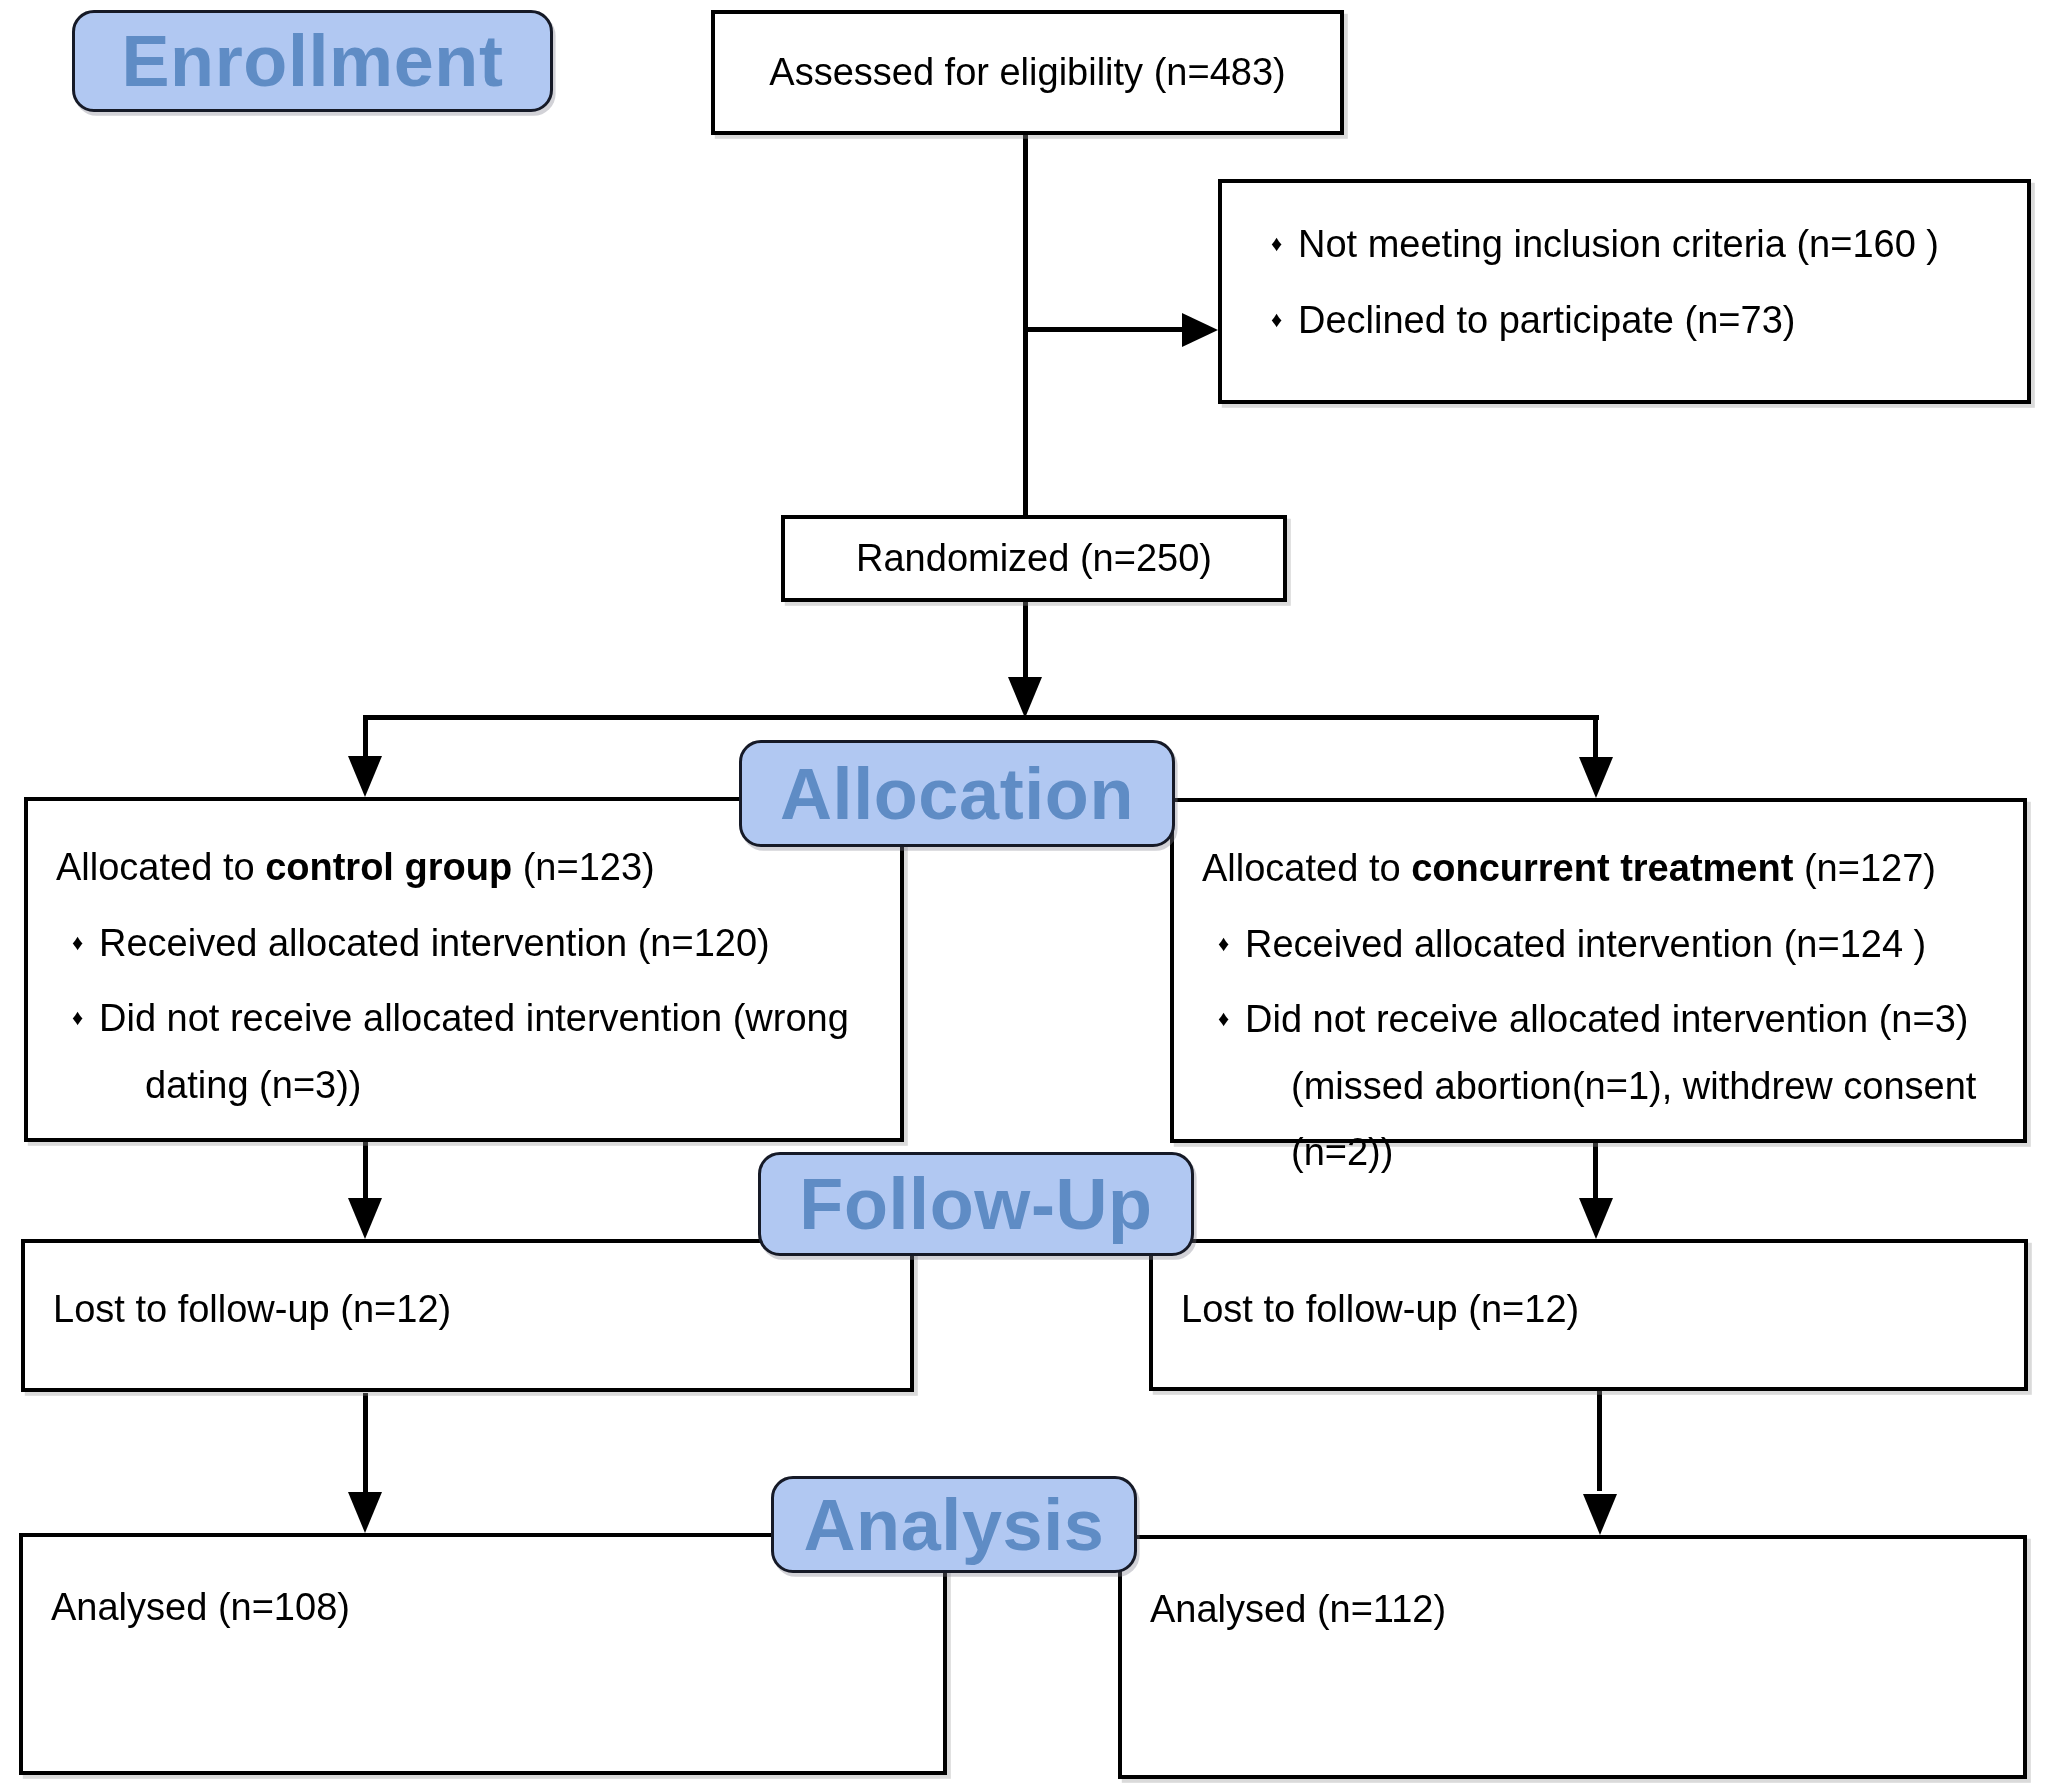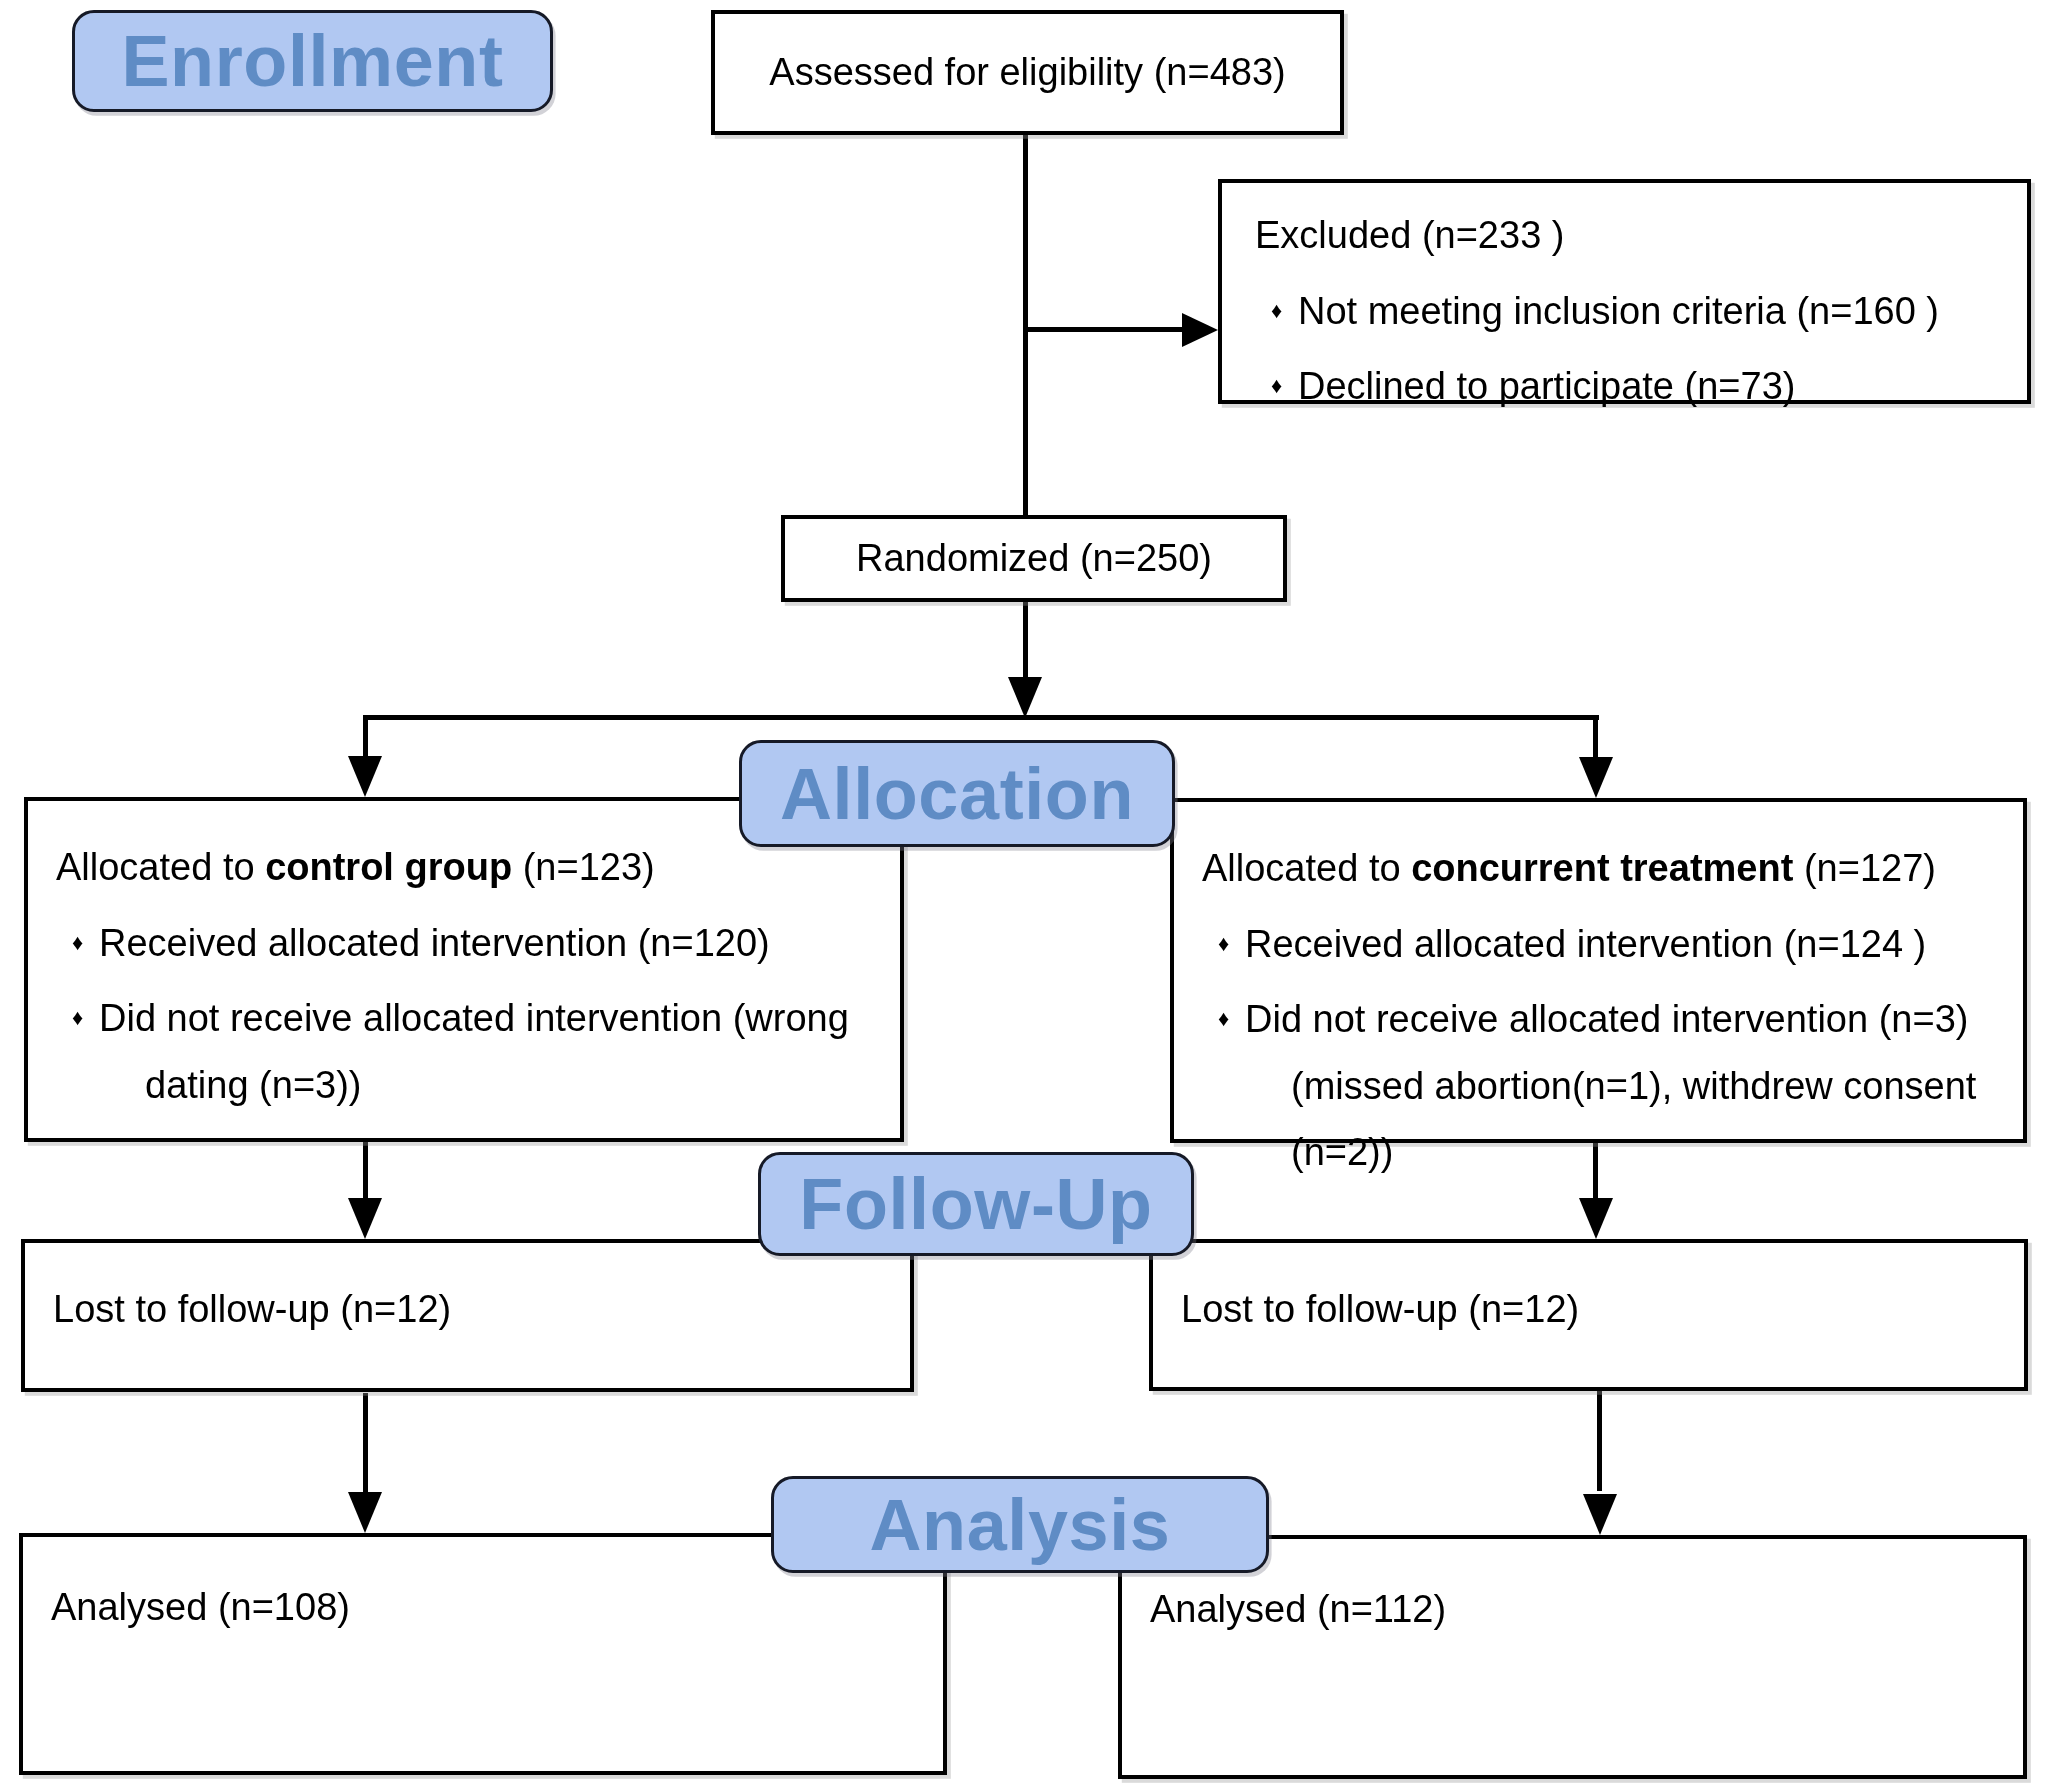--- a/index.html
+++ b/index.html
@@ -58,21 +58,21 @@
   .arr-right{
     position:absolute;width:0;height:0;z-index:30;
     border-top:17.3px solid transparent;
     border-bottom:17.3px solid transparent;
     border-left:36px solid #000;
   }
   
   #label-enrollment{left:72px;top:10.2px;width:481px;height:102px;}
   #label-allocation{left:739px;top:740px;width:436px;height:107px;}
   #label-followup{left:758px;top:1152px;width:436px;height:104px;}
-  #label-analysis{left:771px;top:1476px;width:498px;height:97px;}
+  #label-analysis{left:771px;top:1476px;width:366px;height:97px;}
 
   #box-assessed{left:711px;top:9.6px;width:633px;height:125px;}
   #box-excluded{left:1218px;top:179px;width:813px;height:225px;padding:19px 23px 0 33px;}
   #box-randomized{left:781px;top:515px;width:506px;height:87px;}
   #box-alloc-left{left:24px;top:797px;width:880px;height:345px;padding:33px 23px 12px 28px;}
   #box-alloc-right{left:1170px;top:798px;width:857px;height:345px;padding:33px 23px 0 28px;}
   #box-followup-left{left:21px;top:1239px;width:893px;height:153px;padding:33px 23px 0 28px;}
   #box-followup-right{left:1149px;top:1239px;width:879px;height:152px;padding:33px 23px 0 28px;}
   #box-analysis-left{left:19px;top:1533px;width:928px;height:242px;padding:37px 23px 0 28px;}
   #box-analysis-right{left:1118px;top:1535px;width:909px;height:244px;padding:37px 14px 0 28px;}
@@ -112,21 +112,20 @@
   </div>
   <div class="slabel" id="label-analysis">
     <span>Analysis</span>
   </div>
 
   <div class="wbox centered" id="box-assessed">
     <span>Assessed for eligibility (n=483)</span>
   </div>
 
   <div class="wbox" id="box-excluded">
-    <div class="btitle">Excluded (n=233 )</div>
     <div class="bullet">
       <span class="bmark">♦</span>
       <span class="btext">Not meeting inclusion criteria (n=160  )</span>
     </div>
     <div class="bullet">
       <span class="bmark">♦</span>
       <span class="btext">Declined to participate (n=73)</span>
     </div>
   </div>
 

